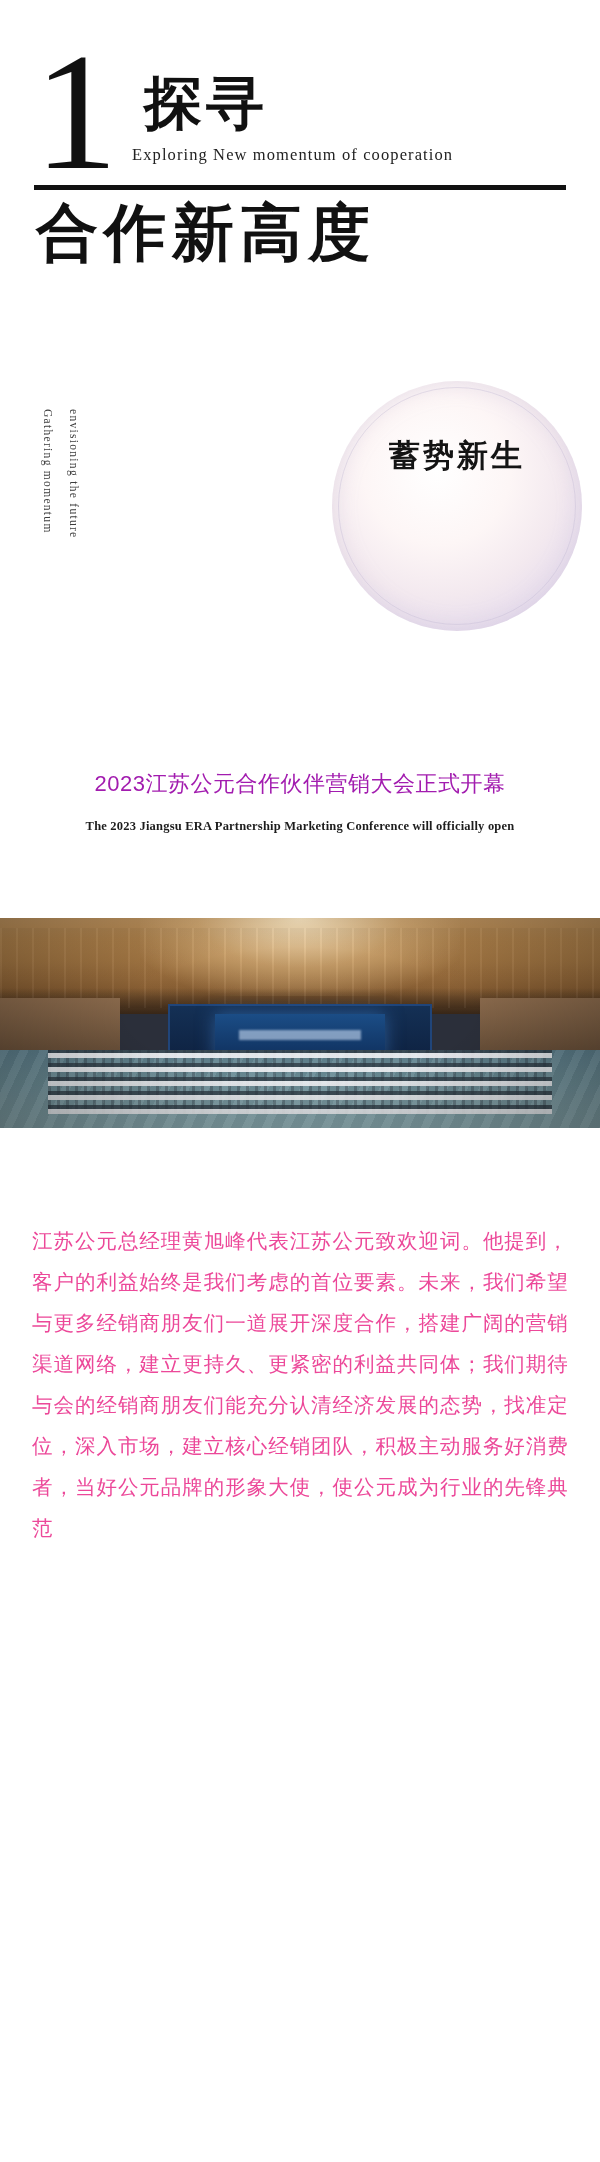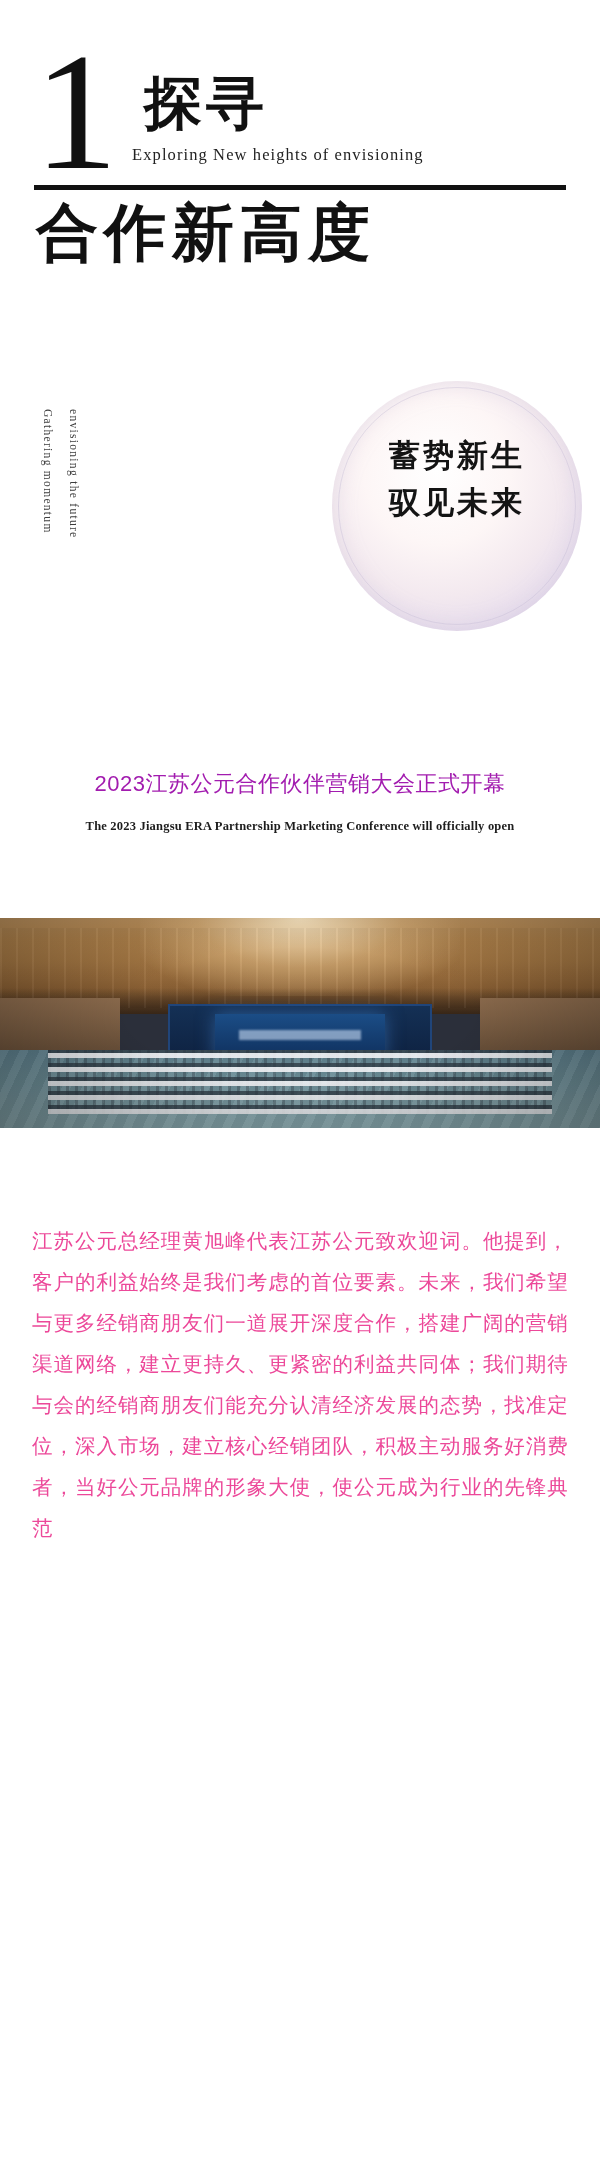--- a/index.html
+++ b/index.html
@@ -283,37 +283,36 @@
 </head>
 <body>
 
 <div class="page">
 
   <div class="header">
     <div class="headline-row">
       <div class="big-number">1</div>
       <div class="headline-col">
         <h1 class="cn-title-1">探寻</h1>
-        <p class="en-sub">Exploring New heights of envisioning</p>
+        <p class="en-sub">Exploring New momentum of cooperation</p>
       </div>
     </div>
     <div class="rule"></div>
     <h2 class="cn-title-2">合作新高度</h2>
   </div>
 
   <div class="mid">
     <div class="vertical-en">
       <div class="vtext">Gathering momentum</div>
       <div class="vtext">envisioning the future</div>
     </div>
     <div class="circle-wrap">
       <div class="circle"></div>
       <div class="circle-text">
         <span>蓄势新生</span>
-        <span>驭见未来</span>
       </div>
     </div>
   </div>
 
   <div class="announce">
     <p class="announce-cn">2023江苏公元合作伙伴营销大会正式开幕</p>
     <p class="announce-en">The 2023 Jiangsu ERA Partnership Marketing Conference will officially open</p>
   </div>
 
   <div class="photo">

